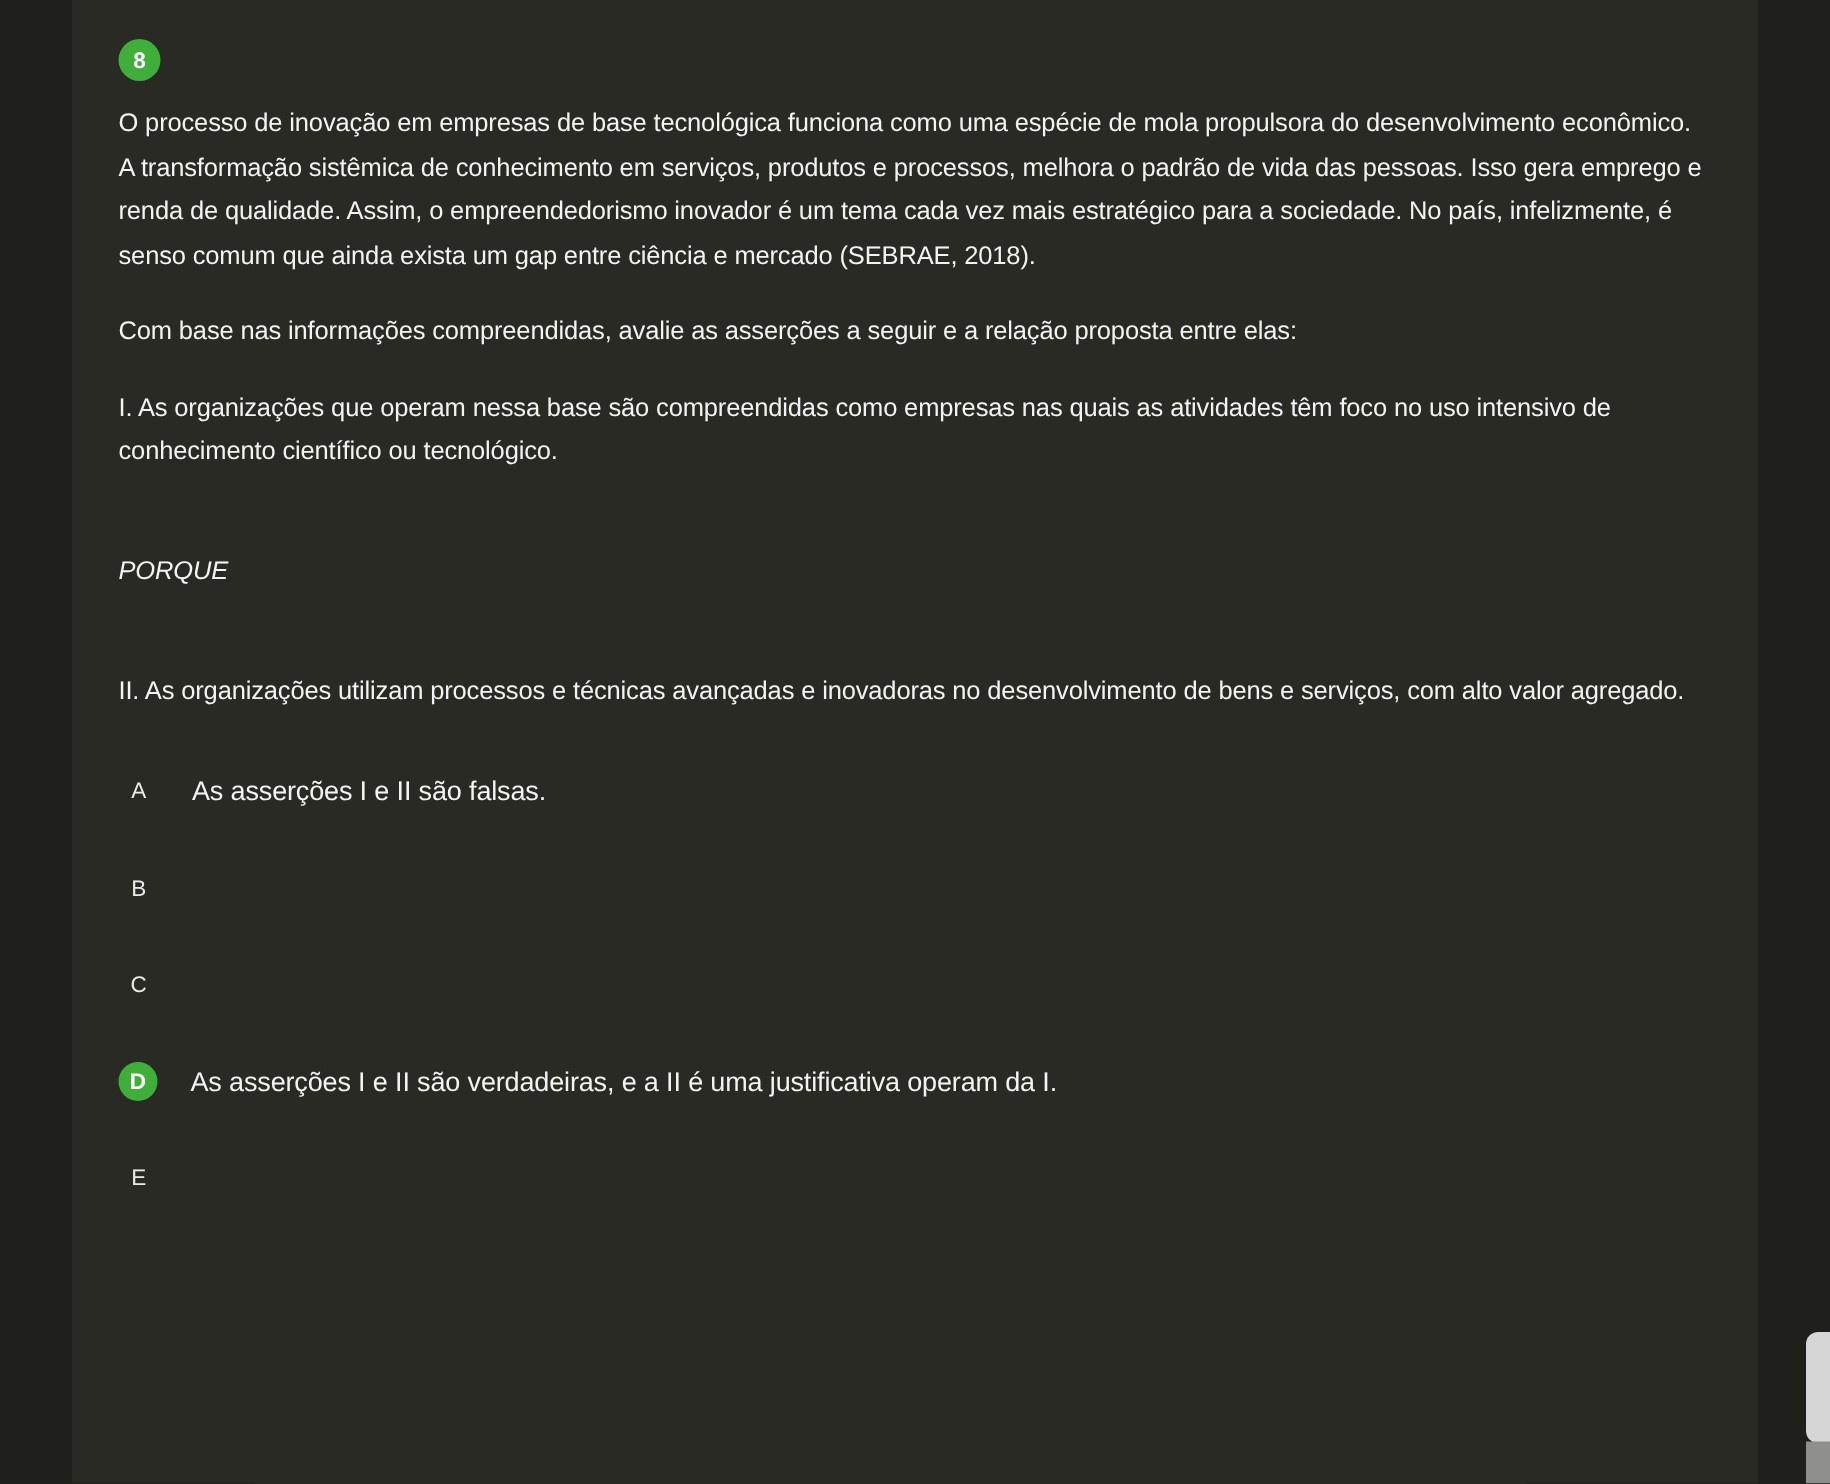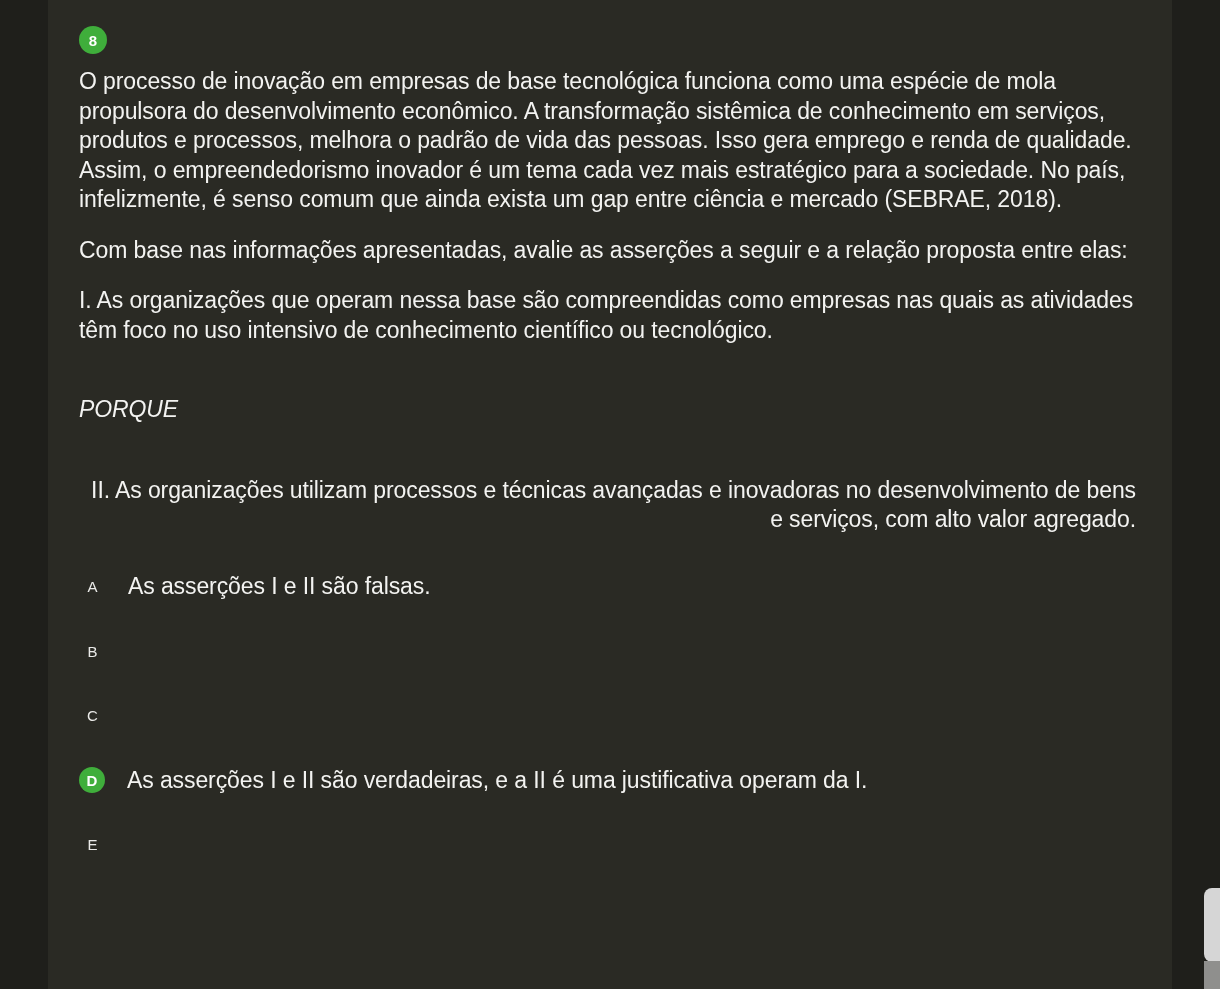--- a/index.html
+++ b/index.html
@@ -35,29 +35,29 @@
     background: #3fae3b;
     color: #ffffff;
     font-size: 15px;
     font-weight: bold;
     display: flex;
     align-items: center;
     justify-content: center;
     margin-bottom: 13px;
   }
   .para {
-    font-size: 23px;
+    font-size: 17px;
     line-height: 29.5px;
     letter-spacing: -0.1px;
     margin: 0 0 21px 0;
     max-width: 1060px;
   }
   .para.assertion-one { margin-bottom: 0; }
   .para.connector { margin: 50px 0 51px 0; font-style: italic; }
-  .para.assertion-two { margin-bottom: 20px; text-align: right; }
+  .para.assertion-two { margin-bottom: 20px; }
   .para.prompt { margin-bottom: 12px; }
   .options { margin-top: 14px; }
   .option-row {
     display: flex;
     align-items: center;
     min-height: 64.5px;
     cursor: pointer;
   }
   .option-letter {
     width: 27px;
@@ -73,21 +73,21 @@
   .option-letter.selected {
     background: #3fae3b;
     color: #ffffff;
     font-weight: bold;
     width: 26px;
     min-width: 26px;
     height: 26px;
   }
   .option-text {
     margin-left: 22px;
-    font-size: 23px;
+    font-size: 18px;
     line-height: 29px;
     letter-spacing: -0.1px;
   }
   .scrollbar-thumb {
     position: absolute;
     right: 0;
     top: 888px;
     width: 16px;
     height: 74px;
     background: #d6d6d6;
@@ -110,21 +110,21 @@
   <div class="panel">
     <div class="content">
 
       <div class="qnum-badge">
         <span>8</span>
       </div>
 
       <p class="para">O processo de inovação em empresas de base tecnológica funciona como uma espécie de mola propulsora do desenvolvimento econômico. A transformação sistêmica de conhecimento em serviços, produtos e processos, melhora o padrão de vida das pessoas. Isso gera emprego e renda de qualidade. Assim, o empreendedorismo inovador é um tema cada vez mais estratégico para a sociedade. No país, infelizmente, é senso comum que ainda exista um gap entre ciência e mercado (SEBRAE, 2018).</p>
 
 
-      <p class="para">Com base nas informações apresentadas, avalie as asserções a seguir e a relação proposta entre elas:</p>
+      <p class="para">Com base nas informações compreendidas, avalie as asserções a seguir e a relação proposta entre elas:</p>
 
       <p class="para assertion-one">I. As organizações que operam nessa base são compreendidas como empresas nas quais as atividades têm foco no uso intensivo de conhecimento científico ou tecnológico.</p>
 
       <p class="para connector">PORQUE</p>
 
       <p class="para assertion-two">II. As organizações utilizam processos e técnicas avançadas e inovadoras no desenvolvimento de bens e serviços, com alto valor agregado.</p>
 
 
       <div class="options">
 

